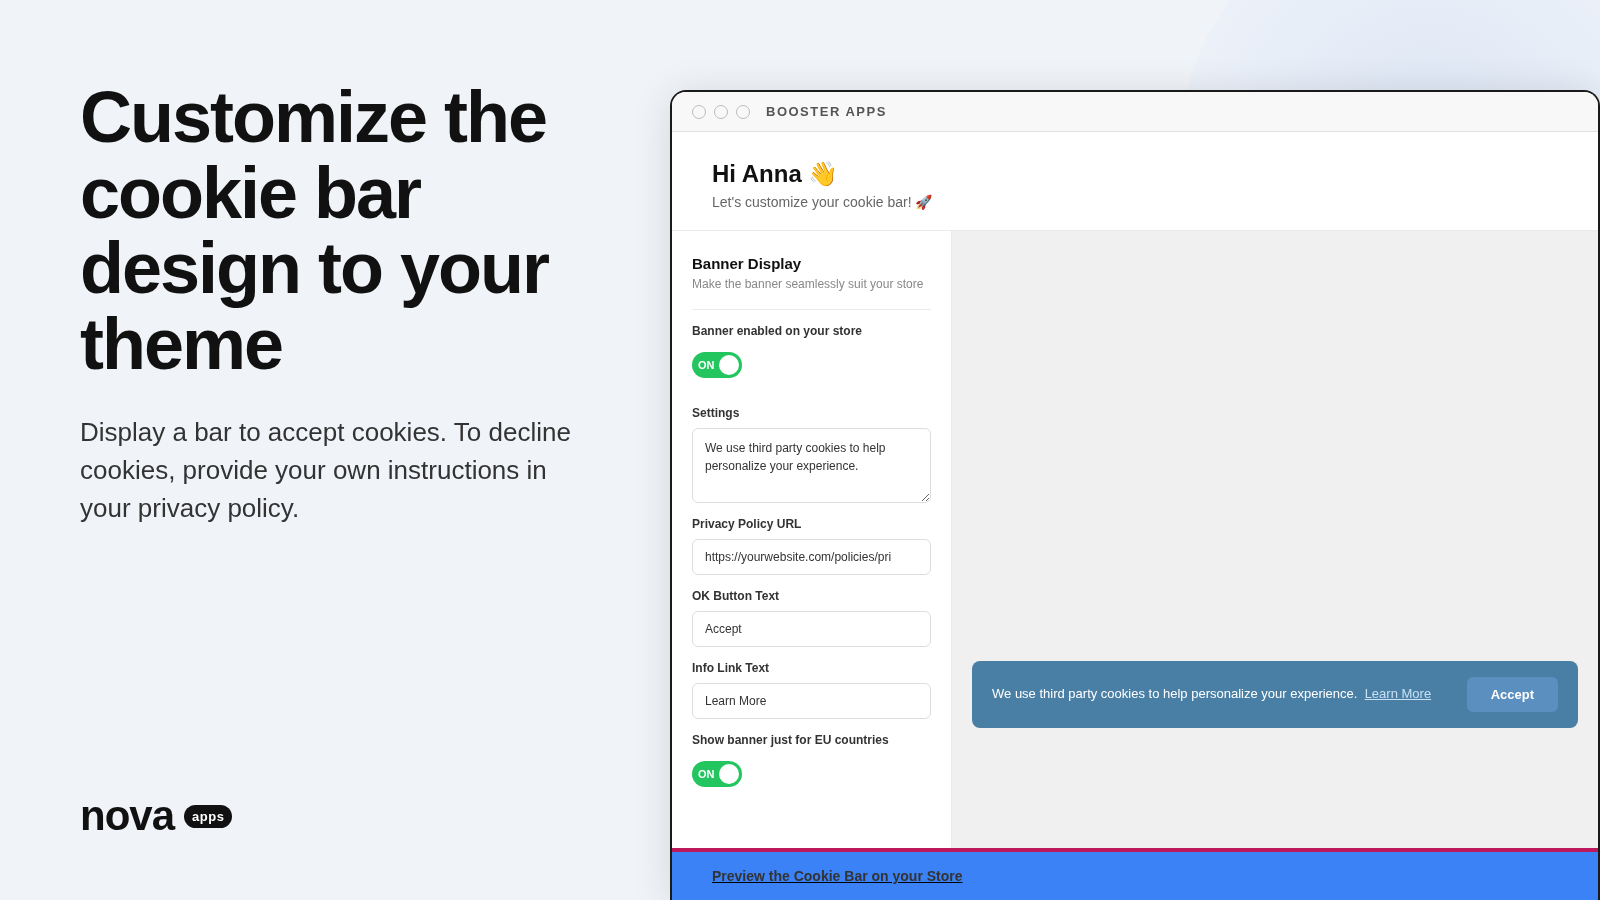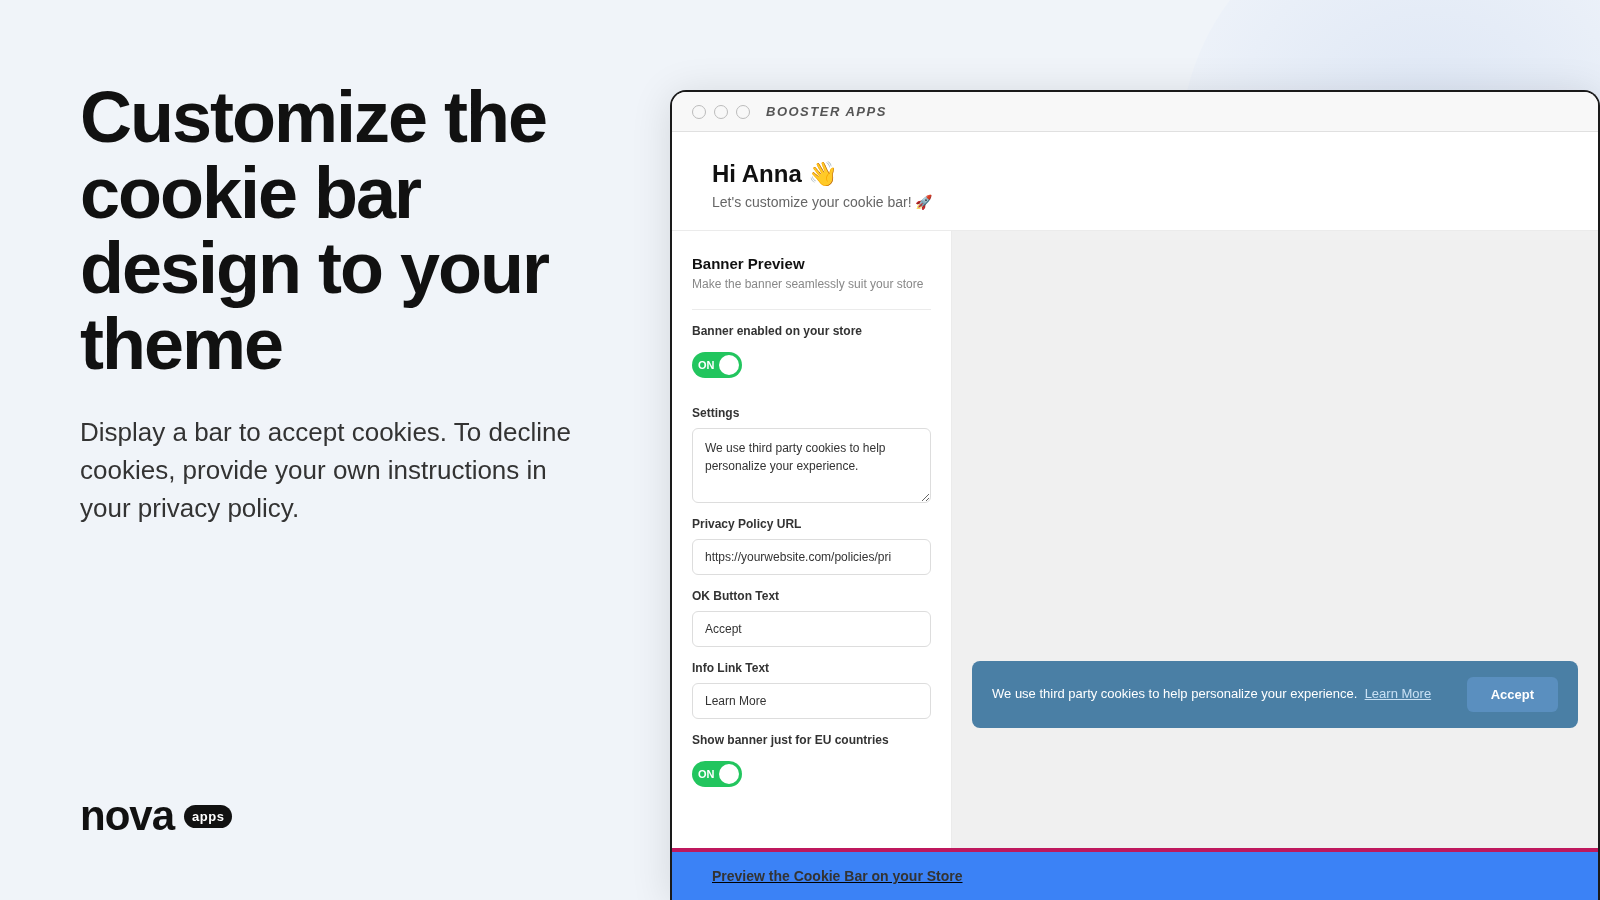--- a/index.html
+++ b/index.html
@@ -110,21 +110,20 @@
 
     
     .browser-chrome {
       background: #f8f8f8;
       border-bottom: 1px solid #e0e0e0;
       padding: 12px 20px;
       display: flex;
       align-items: center;
       gap: 16px;
       flex-shrink: 0;
-      font-style: italic;
     }
 
     .browser-dots {
       display: flex;
       gap: 8px;
     }
 
     .dot {
       width: 14px;
       height: 14px;
@@ -376,21 +375,21 @@
       <div class="app-header">
         <div class="greeting">Hi Anna 👋</div>
         <div class="greeting-sub">Let's customize your cookie bar! 🚀</div>
       </div>
 
       <div class="app-main">
 
         <div class="settings-panel">
           <div class="settings-scroll">
 
-            <div class="section-title">Banner Preview</div>
+            <div class="section-title">Banner Display</div>
             <div class="section-desc">Make the banner seamlessly suit your store</div>
 
             <div class="field-label">Banner enabled on your store</div>
             <div class="toggle-container">
               <div class="toggle">
                 <span class="toggle-label">ON</span>
                 <div class="toggle-knob"></div>
               </div>
             </div>
 

